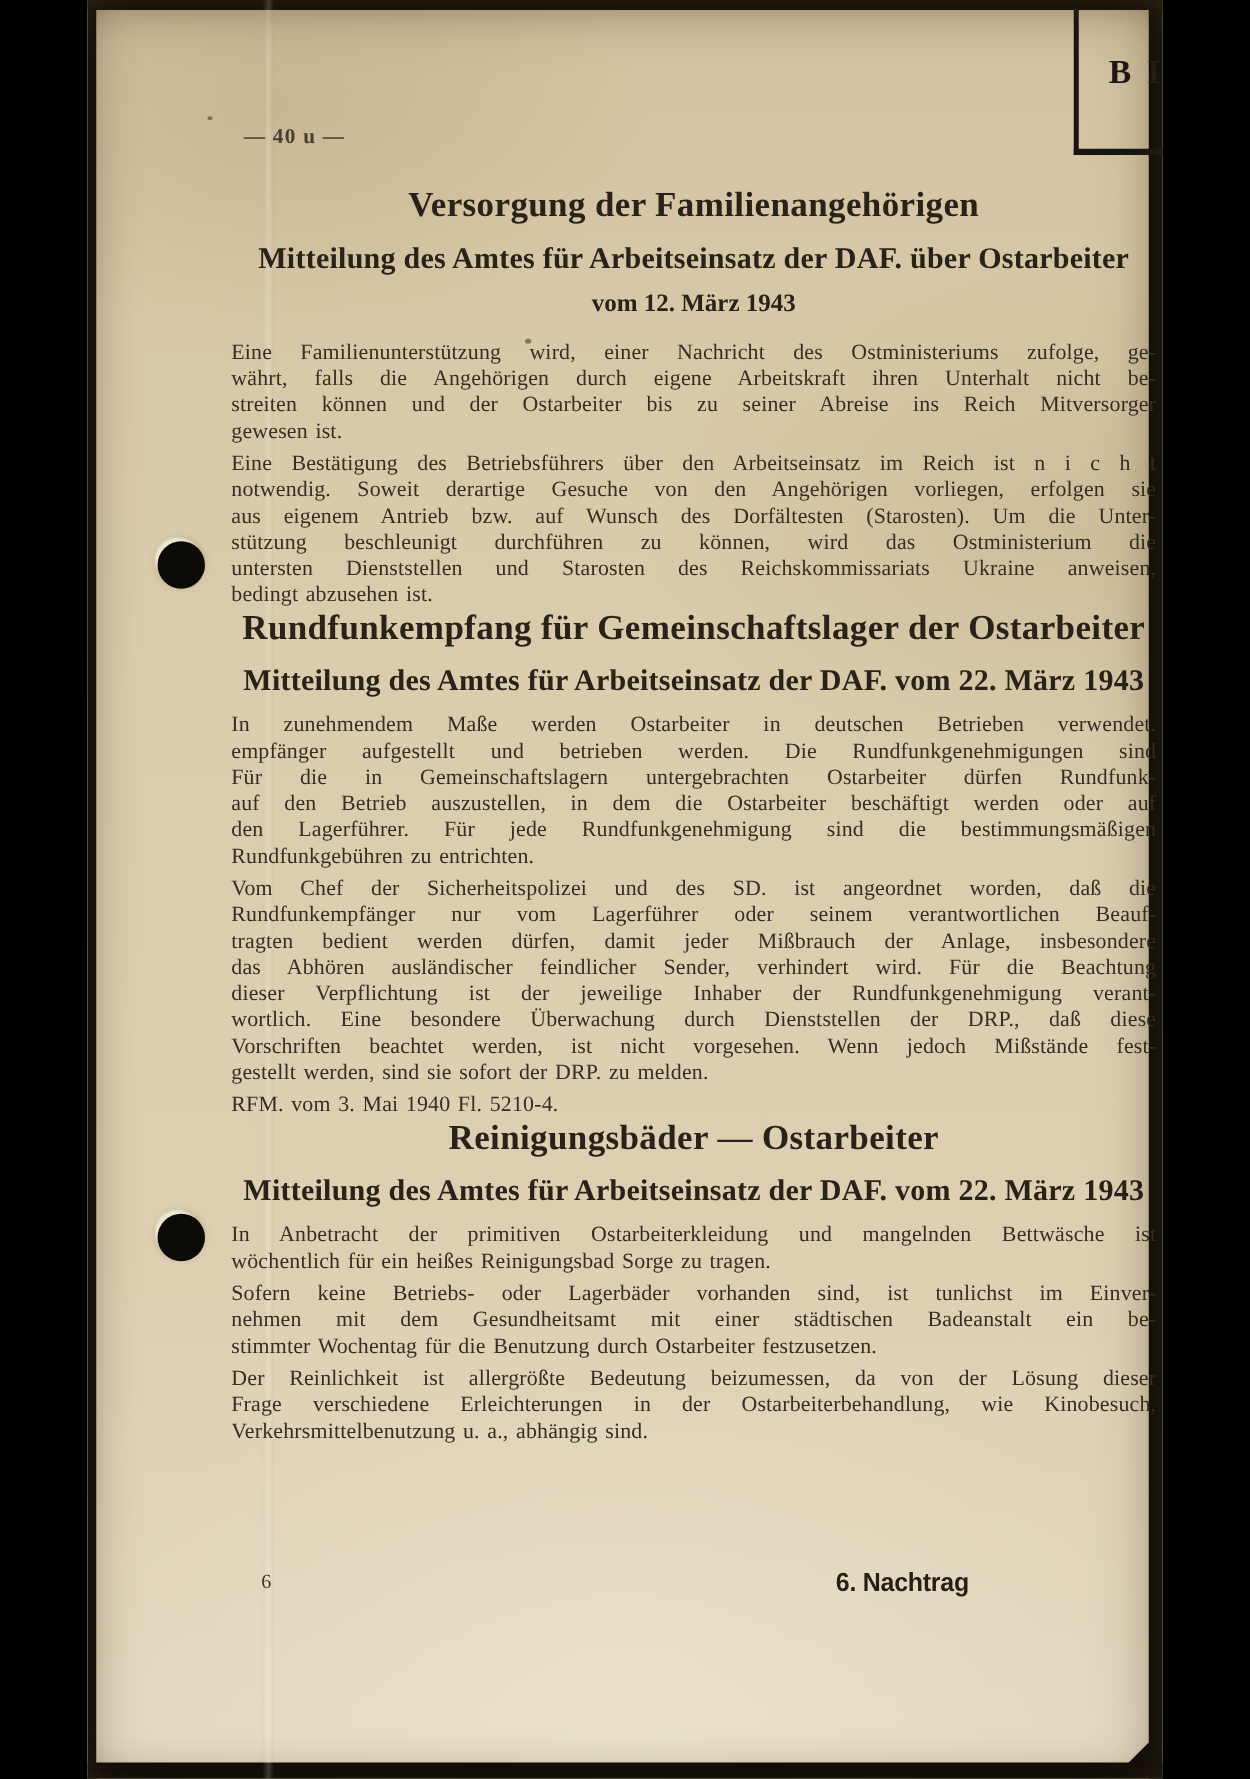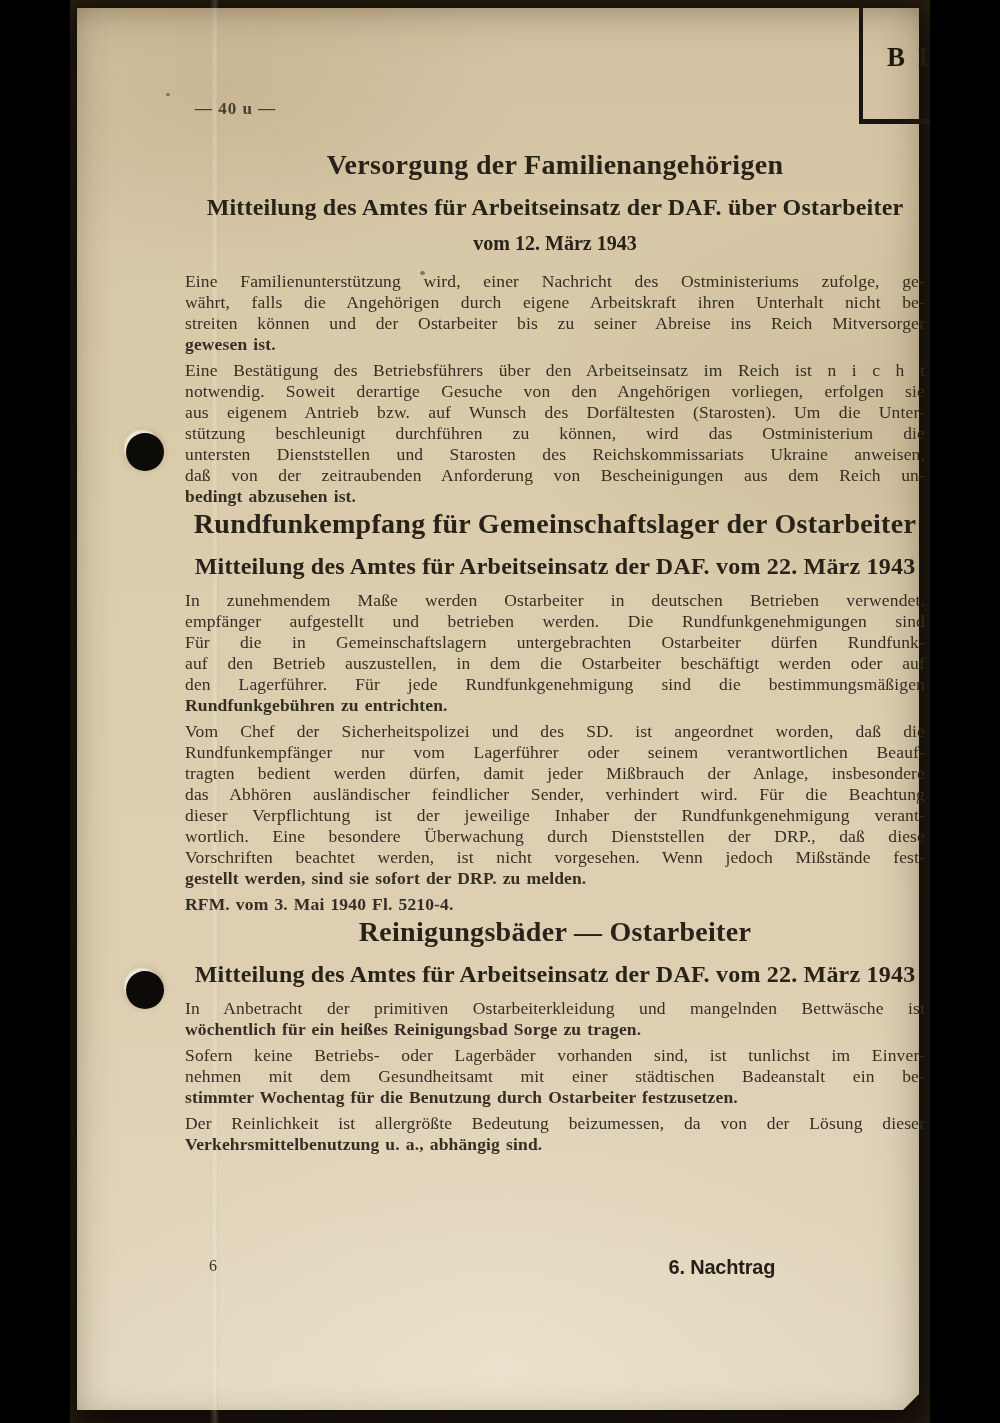--- a/index.html
+++ b/index.html
@@ -50,21 +50,21 @@
   .sec-subtitle{font-weight:bold;font-size:24px;text-align:center;color:#292219;
     letter-spacing:.2px;line-height:24px;margin:0 0 12px 0;font-family:Liberation Serif, serif;}
   .sec-dateline{font-weight:bold;font-size:20px;text-align:center;color:#292219;
     line-height:24px;margin:0 0 16px 0;}
   .doc-section + .doc-section{}
   .sec-subtitle:last-of-type{margin-bottom:18px;}
   .para{margin:0 0 5px 0;}
   .line{font-size:17.5px;line-height:21px;height:21px;color:#352e24;
     text-align:justify;text-align-last:justify;word-spacing:1.5px;letter-spacing:.15px;
     white-space:nowrap;overflow:visible;}
-  .line.last{text-align:left;text-align-last:left;font-weight:bold;}
+  .line.last{text-align:left;text-align-last:left;}
   
   .hole{position:absolute;width:38px;height:38px;border-radius:50%;background:#0d0b08;
     box-shadow:-3px -4px 2px -1px rgba(243,238,222,0.9), -1px -2px 6px 0 rgba(120,100,70,0.4);}
   .hole.h1{left:56px;top:433px;}
   .hole.h2{left:56px;top:971px;}
   
   .footer-left{position:absolute;left:139px;top:1257px;font-size:16px;color:#3a3226;}
   .footer-right{position:absolute;right:155px;top:1255px;
     font-family:"Liberation Sans","DejaVu Sans",sans-serif;font-weight:bold;font-size:21px;
     color:#241f17;letter-spacing:-0.2px;transform:scaleX(0.95);transform-origin:right;}
@@ -104,21 +104,20 @@
           <div class="line">währt, falls die Angehörigen durch eigene Arbeitskraft ihren Unterhalt nicht be-</div>
           <div class="line">streiten können und der Ostarbeiter bis zu seiner Abreise ins Reich Mitversorger</div>
           <div class="line last">gewesen ist.</div>
         </div>
         <div class="para">
           <div class="line">Eine Bestätigung des Betriebsführers über den Arbeitseinsatz im Reich ist n i c h t</div>
           <div class="line">notwendig. Soweit derartige Gesuche von den Angehörigen vorliegen, erfolgen sie</div>
           <div class="line">aus eigenem Antrieb bzw. auf Wunsch des Dorfältesten (Starosten). Um die Unter-</div>
           <div class="line">stützung beschleunigt durchführen zu können, wird das Ostministerium die</div>
           <div class="line">untersten Dienststellen und Starosten des Reichskommissariats Ukraine anweisen,</div>
-          <div class="line">daß von der zeitraubenden Anforderung von Bescheinigungen aus dem Reich un-</div>
           <div class="line last">bedingt abzusehen ist.</div>
         </div>
       </div>
       <div class="doc-section">
         <div class="sec-title">Rundfunkempfang für Gemeinschaftslager der Ostarbeiter</div>
         <div class="sec-subtitle">Mitteilung des Amtes für Arbeitseinsatz der DAF. vom 22. März 1943</div>
         <div class="para">
           <div class="line">In zunehmendem Maße werden Ostarbeiter in deutschen Betrieben verwendet.</div>
           <div class="line">empfänger aufgestellt und betrieben werden. Die Rundfunkgenehmigungen sind</div>
           <div class="line">Für die in Gemeinschaftslagern untergebrachten Ostarbeiter dürfen Rundfunk-</div>
@@ -147,20 +146,21 @@
           <div class="line">In Anbetracht der primitiven Ostarbeiterkleidung und mangelnden Bettwäsche ist</div>
           <div class="line last">wöchentlich für ein heißes Reinigungsbad Sorge zu tragen.</div>
         </div>
         <div class="para">
           <div class="line">Sofern keine Betriebs- oder Lagerbäder vorhanden sind, ist tunlichst im Einver-</div>
           <div class="line">nehmen mit dem Gesundheitsamt mit einer städtischen Badeanstalt ein be-</div>
           <div class="line last">stimmter Wochentag für die Benutzung durch Ostarbeiter festzusetzen.</div>
         </div>
         <div class="para">
           <div class="line">Der Reinlichkeit ist allergrößte Bedeutung beizumessen, da von der Lösung dieser</div>
+          <div class="line">Frage verschiedene Erleichterungen in der Ostarbeiterbehandlung, wie Kinobesuch,</div>
           <div class="line last">Verkehrsmittelbenutzung u. a., abhängig sind.</div>
         </div>
       </div>
     </div>
 
   <div class="hole h1"></div>
   <div class="hole h2"></div>
 
   <div class="footer-left">6</div>
   <div class="footer-right">6. Nachtrag</div>

